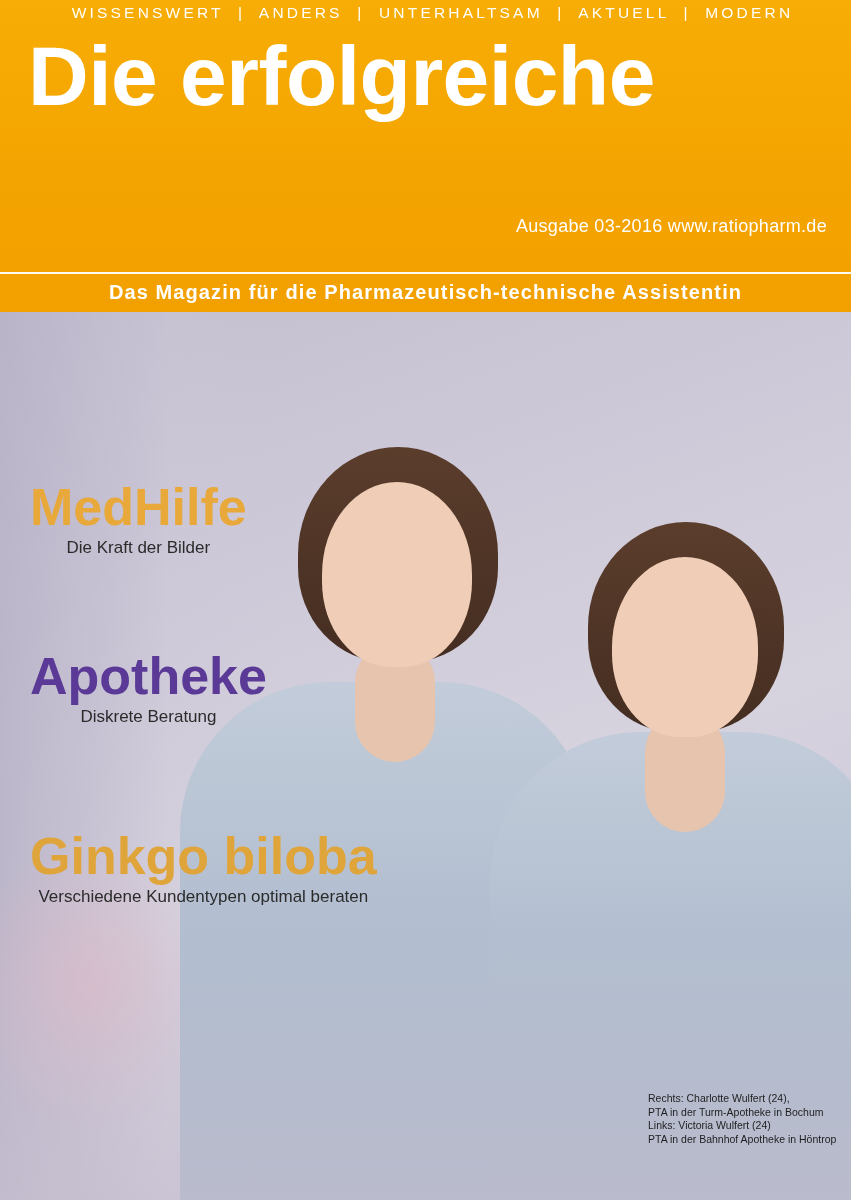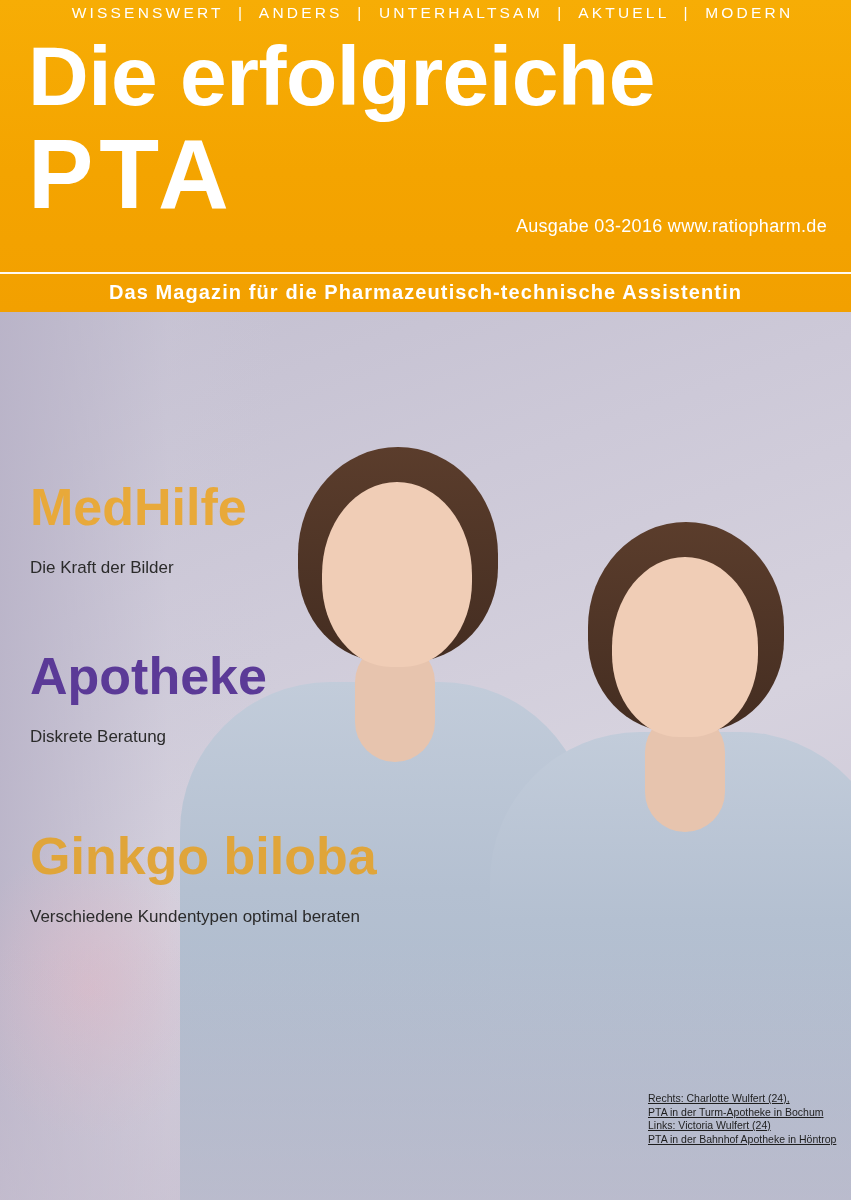--- a/index.html
+++ b/index.html
@@ -173,40 +173,40 @@
   .cl-head {
     font-size: 52px;
     line-height: 58px;
     font-weight: 700;
     white-space: nowrap;
   }
   .cl-head.bold { font-weight: bold; }
   .cl-sub {
     font-size: 17px;
     color: #2b2b2b;
-    margin-top: 22px;
-    white-space: nowrap;
+    margin-top: 2px;
+    white-space: nowrap;
+    text-align: center;
   }
   .cl-1 { top: 166px; }
   .cl-1 .cl-head { color: #e8a93a; }
   .cl-2 { top: 335px; }
   .cl-2 .cl-head { color: #5b3a97; }
   .cl-3 { top: 515px; }
   .cl-3 .cl-head { color: #e0a53a; }
 
   
   .credits {
     position: absolute;
     left: 648px;
     top: 780px;
     color: #1e1e1e;
     font-size: 10.5px;
     line-height: 13.5px;
     white-space: nowrap;
-    text-decoration: underline;
   }
 </style>
 </head>
 <body>
 
 <div class="cover">
 
   <div class="header">
 
     <div class="kicker">
@@ -216,21 +216,20 @@
       <span class="sep">|</span>
       <span>UNTERHALTSAM</span>
       <span class="sep">|</span>
       <span>AKTUELL</span>
       <span class="sep">|</span>
       <span>MODERN</span>
     </div>
 
     <div class="title-wrap">
       <div class="title-line1">Die erfolgreiche</div>
-      <div class="title-line2">PTA</div>
     </div>
 
     <div class="issue-line">Ausgabe 03-2016 www.ratiopharm.de</div>
 
     <div class="white-rule"></div>
 
     <div class="subtitle">Das Magazin für die Pharmazeutisch-technische Assistentin</div>
   </div>
 
   <div class="photo">

